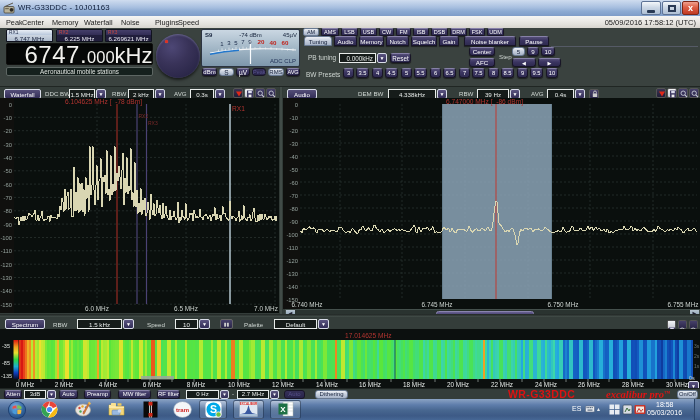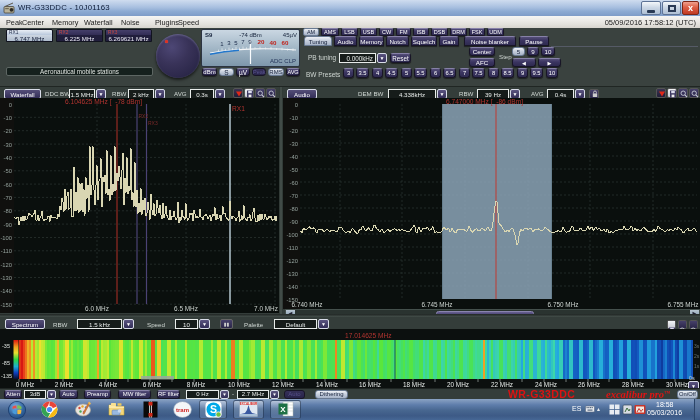--- a/index.html
+++ b/index.html
@@ -45,20 +45,23 @@
       <div style="height:5.5px;background:linear-gradient(#e9eef5,#b9c8dc);font-size:4.8px;color:#1c2844;padding-left:2px;line-height:5.5px">RX1</div>
       <div style="height:7px;background:linear-gradient(#cdd6e2,#aab8ca);color:#141e38;font-size:6.2px;text-align:center;line-height:7px">6.747 MHz</div>
     </div>
     <div class="abs" style="left:56px;top:0.5px;width:47px;height:13.5px;border:1px solid #11131f;border-radius:2px 2px 0 0;overflow:hidden">
       <div style="height:5.5px;background:linear-gradient(#453f6a,#322d55);font-size:4.8px;color:#c84840;padding-left:2px;line-height:5.5px">RX2</div>
       <div style="height:7px;background:#211e3c;color:#e8e8f0;font-size:6.2px;text-align:center;line-height:7px">6.225 MHz</div>
     </div>
     <div class="abs" style="left:105px;top:0.5px;width:47px;height:13.5px;border:1px solid #11131f;border-radius:2px 2px 0 0;overflow:hidden">
       <div style="height:5.5px;background:linear-gradient(#453f6a,#322d55);font-size:4.8px;color:#c84840;padding-left:2px;line-height:5.5px">RX3</div>
       <div style="height:7px;background:#211e3c;color:#e8e8f0;font-size:6.2px;text-align:center;line-height:7px">6.269621 MHz</div>
+    </div>
+    <div class="abs" style="left:6px;top:15px;width:147px;height:22px;background:#060807;border:1px solid #10100f;border-radius:2px;box-shadow:inset 0 0 3px #000">
+<div class="abs" style="left:9px;top:-3px;width:100%;text-align:center;color:#f2f2ee;white-space:nowrap"><span style="font-size:24px;letter-spacing:0.5px">6747.</span><span style="font-size:16.5px">000</span><span style="font-size:22px">kHz</span></div>
     </div>
     <div class="abs" style="left:6px;top:39px;width:147px;height:9px;background:#15201d;border:1px solid #5d6663;border-radius:2px;color:#dfe3df;font-size:6.3px;text-align:center;line-height:8px">Aeronautical mobile stations</div>
     <div class="abs" style="left:156px;top:6px;width:44px;height:44px;border-radius:50%;background:radial-gradient(circle at 36% 30%,#4d4775,#393359 40%,#2b2749 75%,#221f3c);box-shadow:0 2px 3px rgba(0,0,0,.6), inset 0 1px 2px rgba(160,160,200,.45)">
 <div class="abs" style="left:9px;top:6px;width:3px;height:3px;border-radius:50%;background:#e03020;box-shadow:0 0 1px #ff6050"></div>
     </div>
     <div class="abs" style="left:201px;top:1px;width:99px;height:38px;background:linear-gradient(#cad7e2,#9fb4c4 55%,#7e97ab);border:1px solid #2c3442;border-radius:2px">
 <span class="abs" style="left:3px;top:2px;font-size:6px;color:#16243c;font-weight:bold">S9</span>
 <span class="abs" style="left:0;top:2px;width:100%;text-align:center;font-size:6px;color:#16243c">-74 dBm</span>
 <span class="abs" style="right:2px;top:2px;font-size:6px;color:#16243c">45µV</span>
 <svg class="abs" style="left:0;top:0" width="97" height="36" viewBox="0 0 97 36">

